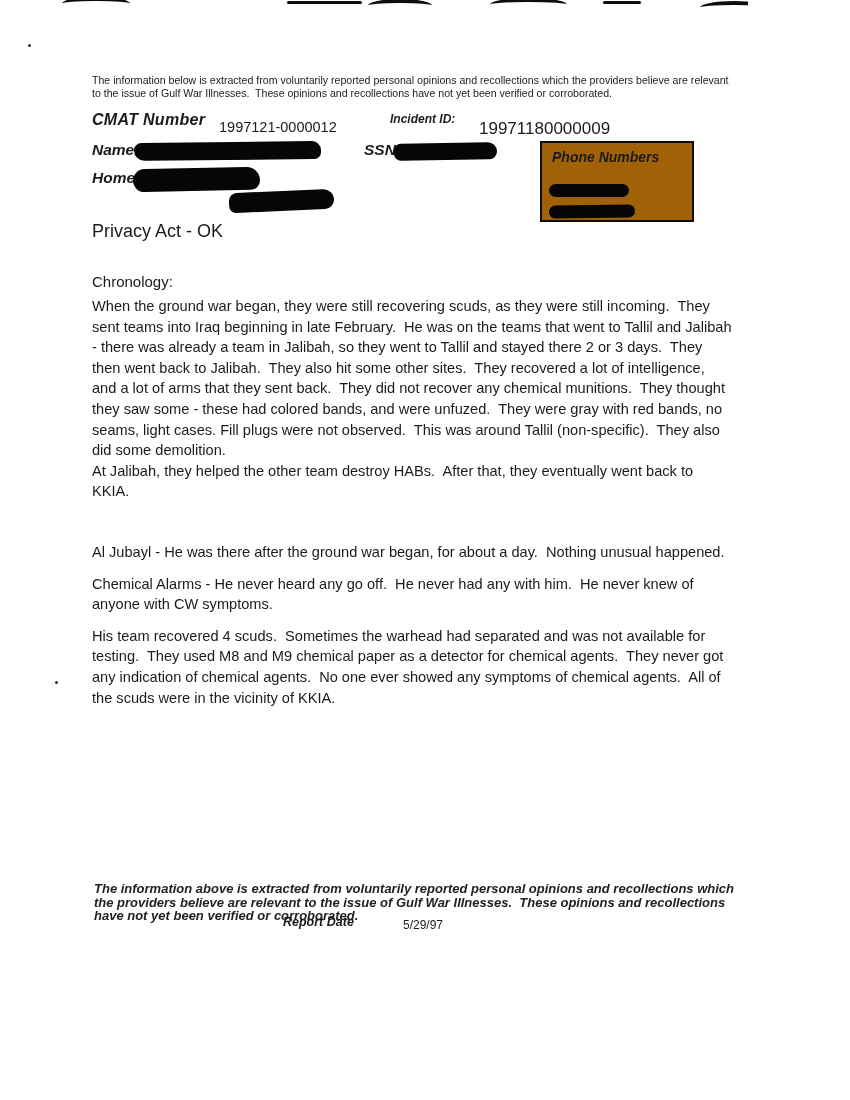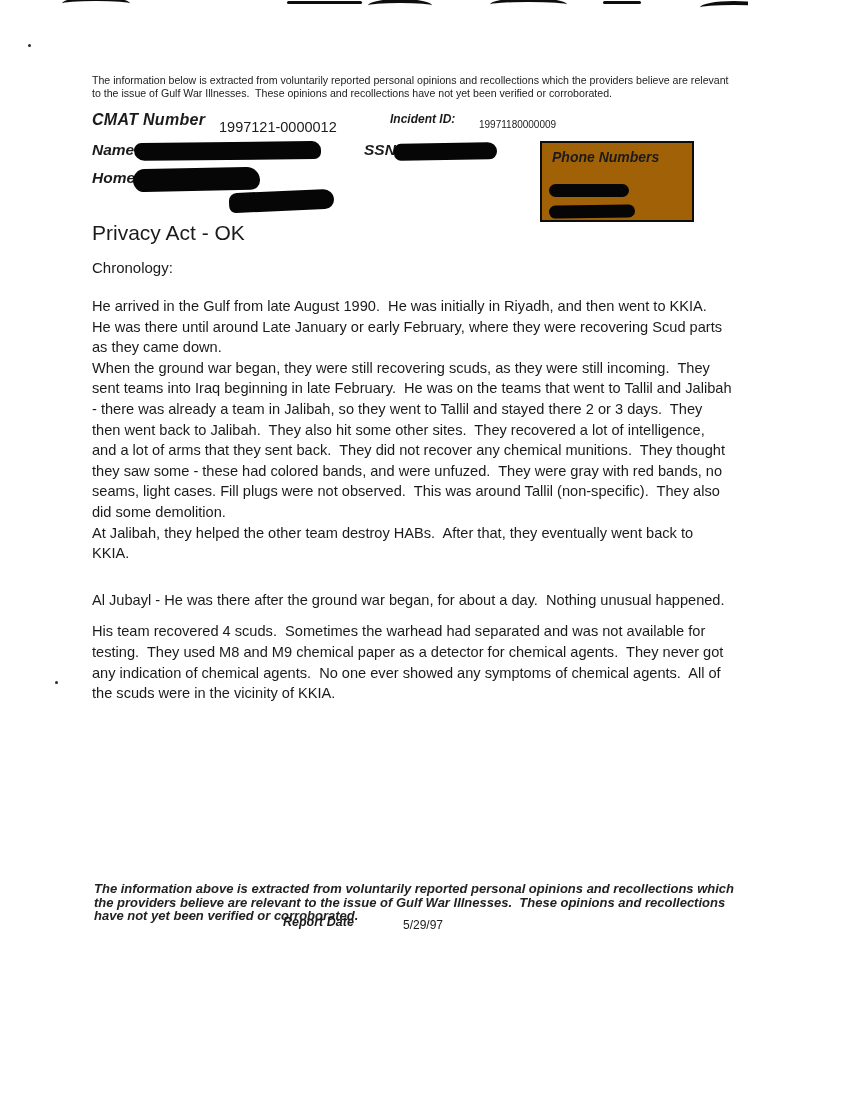--- a/index.html
+++ b/index.html
@@ -21,50 +21,50 @@
   .lbl { font-weight: 700; font-style: italic; }
 
   .small-disclaimer {
     position: absolute; left: 92px; top: 74px; width: 648px;
     font-size: 10.6px; line-height: 13px; color: #222; white-space: pre-wrap;
   }
 
   .cmat-label     { position: absolute; left: 92px;  top: 111px; font-size: 16px; letter-spacing: .3px; }
   .cmat-value     { position: absolute; left: 219px; top: 119px; font-size: 14.5px; }
   .incident-label { position: absolute; left: 390px; top: 112px; font-size: 12px; }
-  .incident-value { position: absolute; left: 479px; top: 119px; font-size: 10px; }
+  .incident-value { position: absolute; left: 479px; top: 119px; font-size: 17px; }
 
   .name-label { position: absolute; left: 92px;  top: 141px; font-size: 15.5px; }
   .ssn-label  { position: absolute; left: 364px; top: 141px; font-size: 15.5px; }
   .home-label { position: absolute; left: 92px;  top: 169px; font-size: 15.5px; }
 
   .redact { position: absolute; background: #060606; }
   .r-name  { left: 134px; top: 142px; width: 187px; height: 18px; border-radius: 10px 12px 9px 14px; transform: rotate(-0.6deg); }
   .r-ssn   { left: 394px; top: 143px; width: 103px; height: 17px; border-radius: 9px 12px 10px 9px;  transform: rotate(-1deg); }
   .r-home1 { left: 133px; top: 168px; width: 127px; height: 23px; border-radius: 12px 14px 10px 12px; transform: rotate(-1.2deg); }
   .r-home2 { left: 229px; top: 191px; width: 105px; height: 20px; border-radius: 12px 16px 14px 10px; transform: rotate(-2.5deg); }
 
   .phone-box {
     position: absolute; left: 540px; top: 141px; width: 150px; height: 77px;
     border: 2px solid #0d0d0d; background: #a16207;
   }
   .phone-label { position: absolute; left: 10px; top: 6px; font-size: 14px; font-weight: 700; font-style: italic; }
   .r-phone1 { left: 7px; top: 41px; width: 80px; height: 13px; border-radius: 7px; }
   .r-phone2 { left: 7px; top: 62px; width: 86px; height: 13px; border-radius: 7px; transform: rotate(-0.8deg); }
 
-  .privacy { position: absolute; left: 92px; top: 221px; font-size: 21px; }
-  .chrono  { position: absolute; left: 92px; top: 259px; font-size: 15px; }
+  .privacy { position: absolute; left: 92px; top: 221px; font-size: 18px; }
+  .chrono  { position: absolute; left: 92px; top: 273px; font-size: 15px; }
 
   .bodytext {
     position: absolute; left: 92px; top: 296px; width: 640px;
     font-size: 14.6px; line-height: 20.6px;
   }
   .bodytext p { margin: 0; white-space: pre-wrap; }
   .bodytext p.gap     { margin-top: 11px; }
-  .bodytext p.gap-big { margin-top: 26px; }
+  .bodytext p.gap-big { margin-top: 40px; }
 
   .footer-disclaimer {
     position: absolute; left: 94px; top: 882px; width: 648px;
     font-size: 13px; line-height: 13.5px;
     font-style: italic; font-weight: 700; white-space: pre-wrap; color: #222;
   }
   .report-label { position: absolute; left: 283px; top: 915px; font-size: 12.5px; font-weight: 700; font-style: italic; }
   .report-value { position: absolute; left: 403px; top: 918px; font-size: 12px; }
 </style>
 </head>
@@ -101,24 +101,24 @@
   <div class="phone-box">
     <div class="phone-label">Phone Numbers</div>
     <div class="redact r-phone1"></div>
     <div class="redact r-phone2"></div>
   </div>
 
   <div class="privacy">Privacy Act - OK</div>
   <div class="chrono">Chronology:</div>
 
   <div class="bodytext">
-    <p>He arrived in the Gulf from late August 1990.  He was initially in Riyadh, and then went to KKIA.  He was there until around Late January or early February, where they were recovering Scud parts as they came down.</p>
     <p>When the ground war began, they were still recovering scuds, as they were still incoming.  They sent teams into Iraq beginning in late February.  He was on the teams that went to Tallil and Jalibah - there was already a team in Jalibah, so they went to Tallil and stayed there 2 or 3 days.  They then went back to Jalibah.  They also hit some other sites.  They recovered a lot of intelligence, and a lot of arms that they sent back.  They did not recover any chemical munitions.  They thought they saw some - these had colored bands, and were unfuzed.  They were gray with red bands, no seams, light cases. Fill plugs were not observed.  This was around Tallil (non-specific).  They also did some demolition.</p>
     <p>At Jalibah, they helped the other team destroy HABs.  After that, they eventually went back to KKIA.</p>
     <p class="gap-big">Al Jubayl - He was there after the ground war began, for about a day.  Nothing unusual happened.</p>
+    <p class="gap">Chemical Alarms - He never heard any go off.  He never had any with him.  He never knew of anyone with CW symptoms.</p>
     <p class="gap">His team recovered 4 scuds.  Sometimes the warhead had separated and was not available for testing.  They used M8 and M9 chemical paper as a detector for chemical agents.  They never got any indication of chemical agents.  No one ever showed any symptoms of chemical agents.  All of the scuds were in the vicinity of KKIA.</p>
   </div>
 
   <div class="footer-disclaimer">The information above is extracted from voluntarily reported personal opinions and recollections which the providers believe are relevant to the issue of Gulf War Illnesses.  These opinions and recollections have not yet been verified or corroborated.</div>
   <div class="report-label">Report Date</div>
   <div class="report-value">5/29/97</div>
 
 </div>
 
 </body></html>

